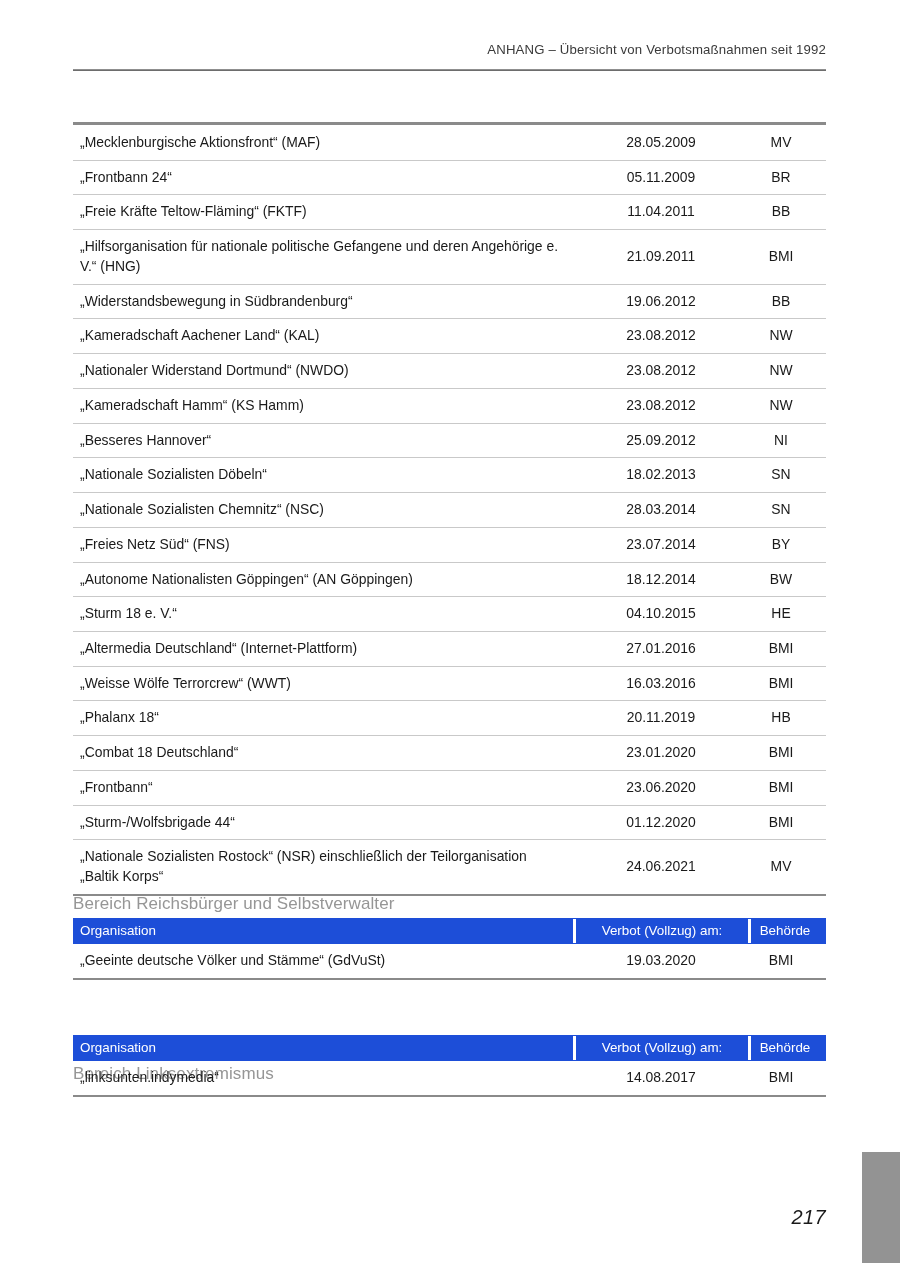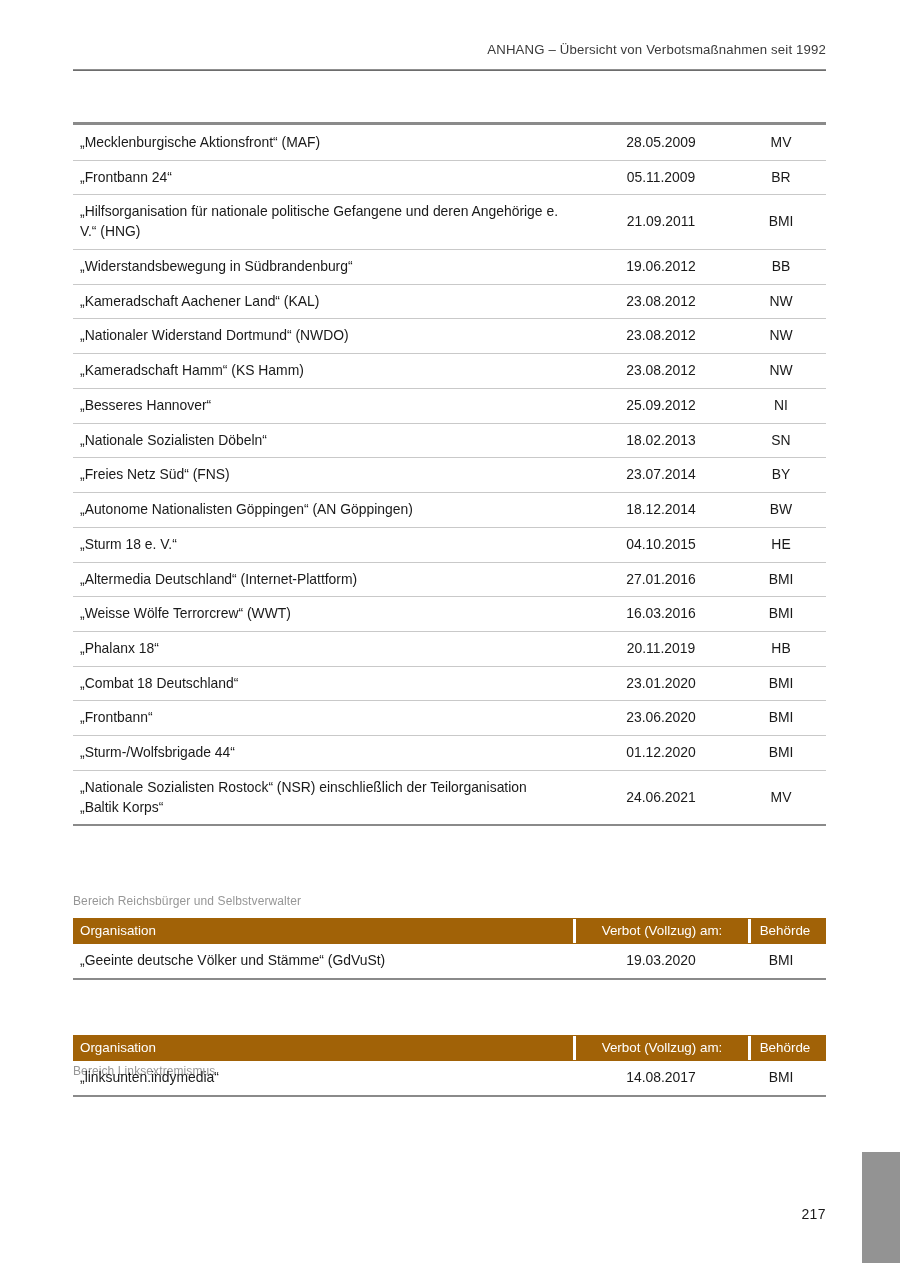--- a/index.html
+++ b/index.html
@@ -81,33 +81,33 @@
   .tbl.continued { border-top: 3px solid #8a8a8a; }
   .tbl.continued table tr:first-child td { padding-top: 8px; }
 
   
   .tbl table tr:last-child td { border-bottom: 2px solid #8a8a8a; }
 
   
   .section-label {
     position: absolute;
     left: 73px;
-    font-size: 12px;
+    font-size: 17px;
     color: #969696;
     letter-spacing: 0.1px;
     white-space: nowrap;
   }
 
   
   .hdr-band {
     position: absolute;
     left: 73px;
     width: 753px;
     height: 26px;
-    background: #a16207;
+    background: #1d4ed8;
   }
   .hdr-band .cell {
     position: absolute;
     top: 0;
     height: 26px;
     line-height: 26px;
     font-size: 13.4px;
     color: #ffffff;
     white-space: nowrap;
   }
@@ -122,23 +122,24 @@
     background: #ffffff;
   }
   .hdr-band .d1 { left: 500px; }
   .hdr-band .d2 { left: 675px; }
 
   
   .page-number {
     position: absolute;
     right: 74px;
     top: 1206px;
-    font-size: 14px;
+    font-size: 20px;
     color: #1a1a1a;
     letter-spacing: 0.4px;
+    font-style: italic;
   }
   .edge-tab {
     position: absolute;
     left: 862px;
     top: 1152px;
     width: 38px;
     height: 111px;
     background: #939393;
   }
 </style>
@@ -162,20 +163,25 @@
             <td class="org">„Mecklenburgische Aktionsfront“ (MAF)</td>
             <td class="date">28.05.2009</td>
             <td class="auth">MV</td>
           </tr>
           <tr>
             <td class="org">„Frontbann 24“</td>
             <td class="date">05.11.2009</td>
             <td class="auth">BR</td>
           </tr>
           <tr>
+            <td class="org">„Freie Kräfte Teltow-Fläming“ (FKTF)</td>
+            <td class="date">11.04.2011</td>
+            <td class="auth">BB</td>
+          </tr>
+          <tr>
             <td class="org">„Hilfsorganisation für nationale politische Gefangene und deren Angehörige e. V.“ (HNG)</td>
             <td class="date">21.09.2011</td>
             <td class="auth">BMI</td>
           </tr>
           <tr>
             <td class="org">„Widerstandsbewegung in Südbrandenburg“</td>
             <td class="date">19.06.2012</td>
             <td class="auth">BB</td>
           </tr>
           <tr>
@@ -194,20 +200,25 @@
             <td class="auth">NW</td>
           </tr>
           <tr>
             <td class="org">„Besseres Hannover“</td>
             <td class="date">25.09.2012</td>
             <td class="auth">NI</td>
           </tr>
           <tr>
             <td class="org">„Nationale Sozialisten Döbeln“</td>
             <td class="date">18.02.2013</td>
+            <td class="auth">SN</td>
+          </tr>
+          <tr>
+            <td class="org">„Nationale Sozialisten Chemnitz“ (NSC)</td>
+            <td class="date">28.03.2014</td>
             <td class="auth">SN</td>
           </tr>
           <tr>
             <td class="org">„Freies Netz Süd“ (FNS)</td>
             <td class="date">23.07.2014</td>
             <td class="auth">BY</td>
           </tr>
           <tr>
             <td class="org">„Autonome Nationalisten Göppingen“ (AN Göppingen)</td>
             <td class="date">18.12.2014</td>

